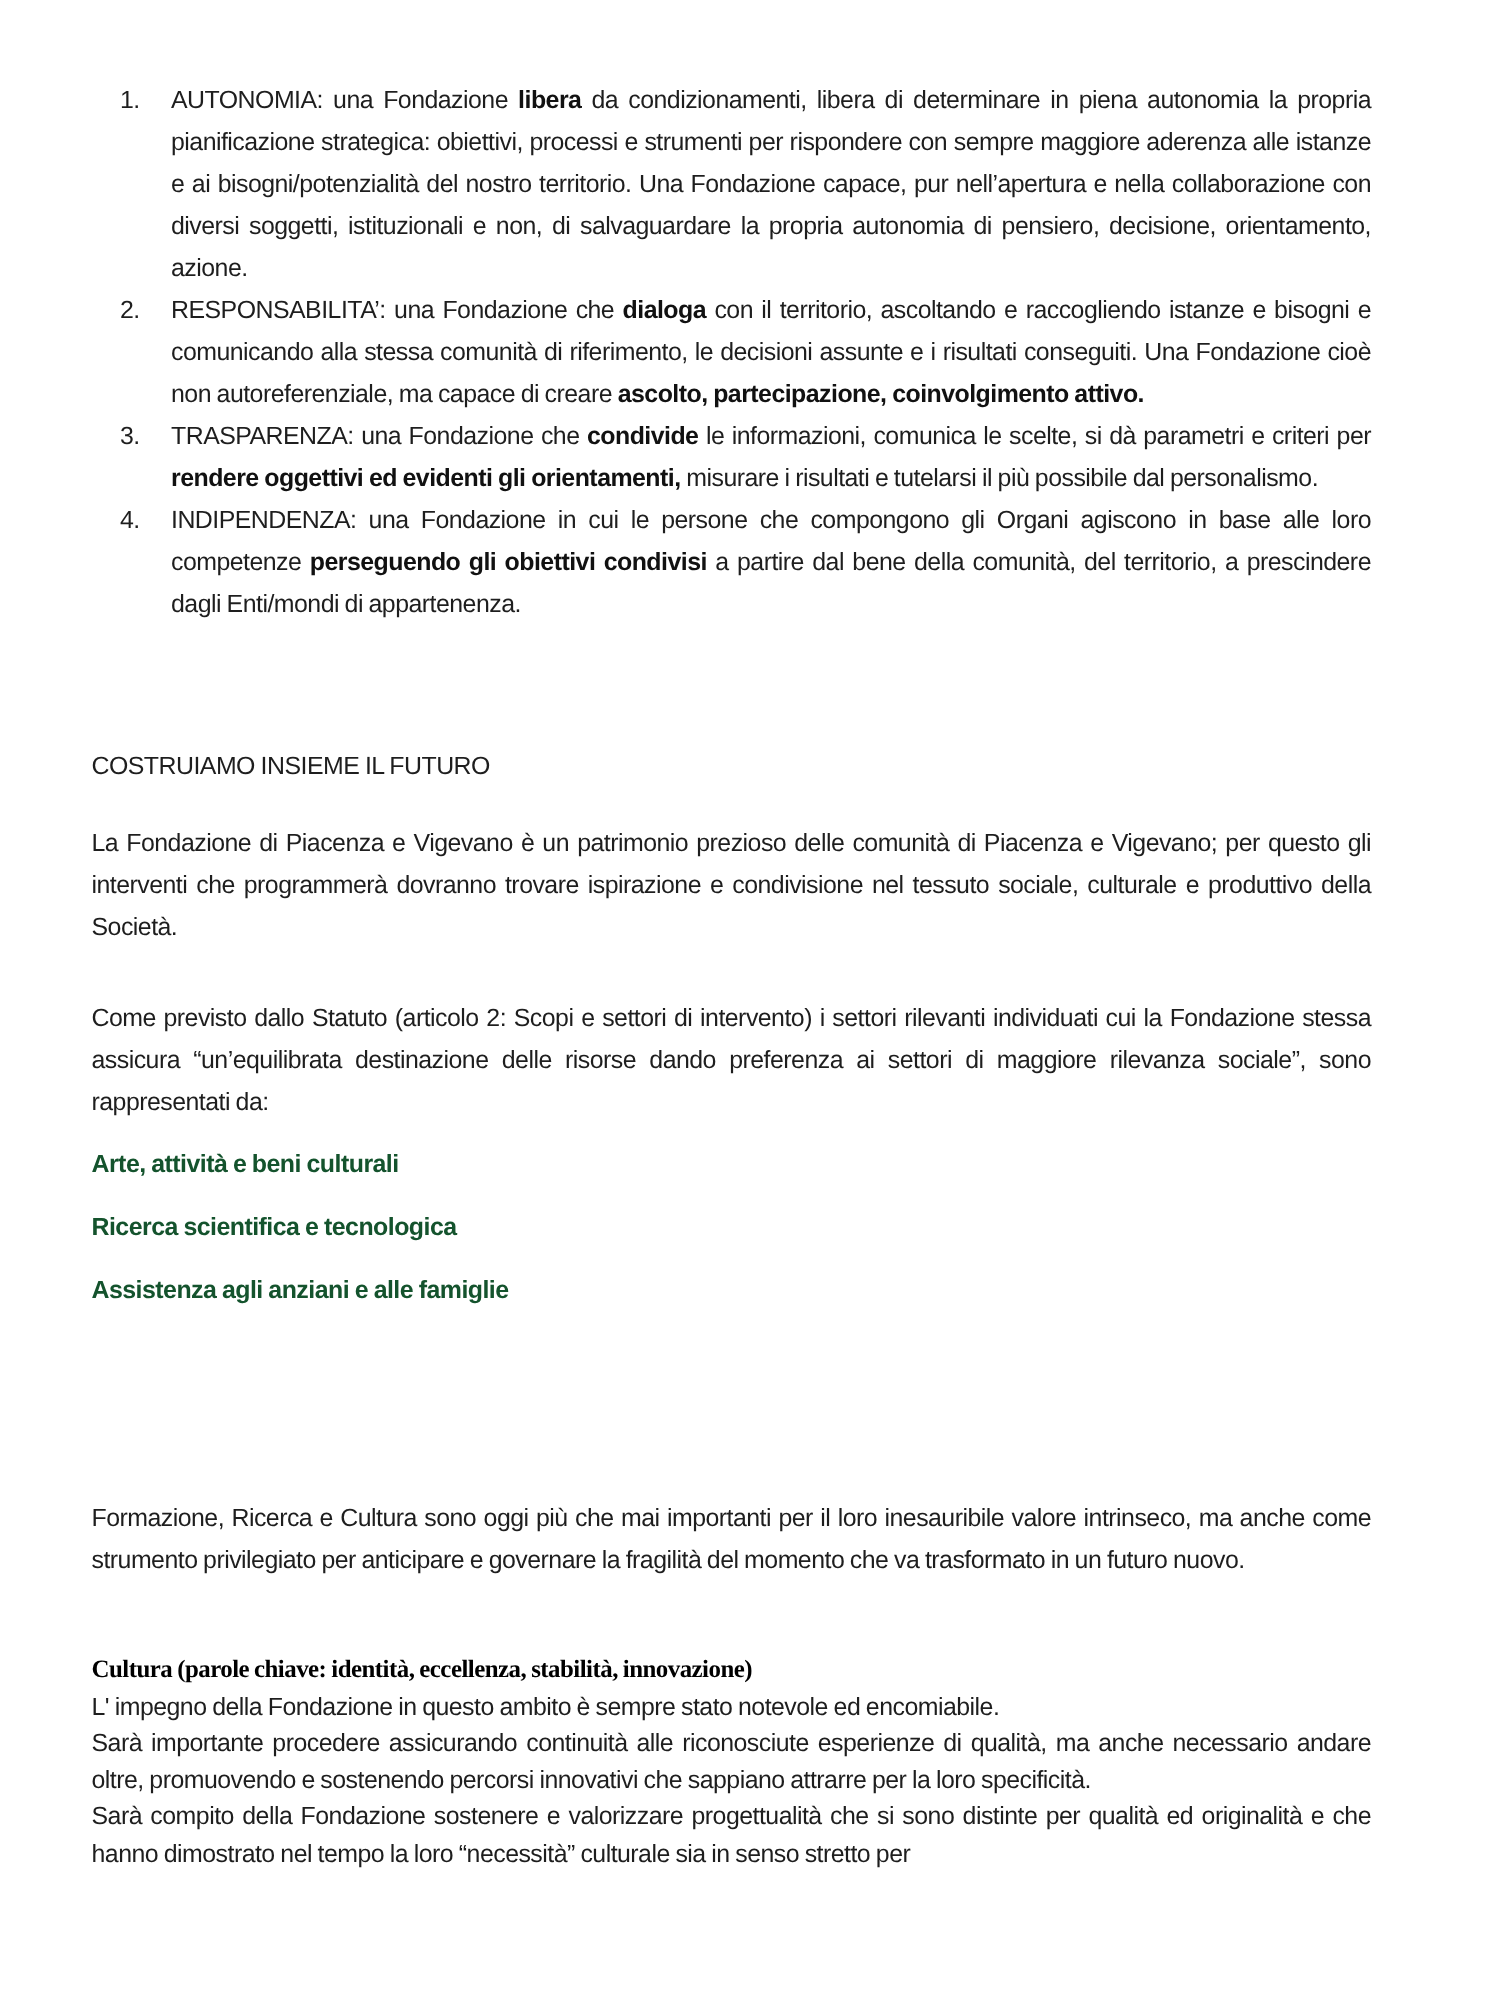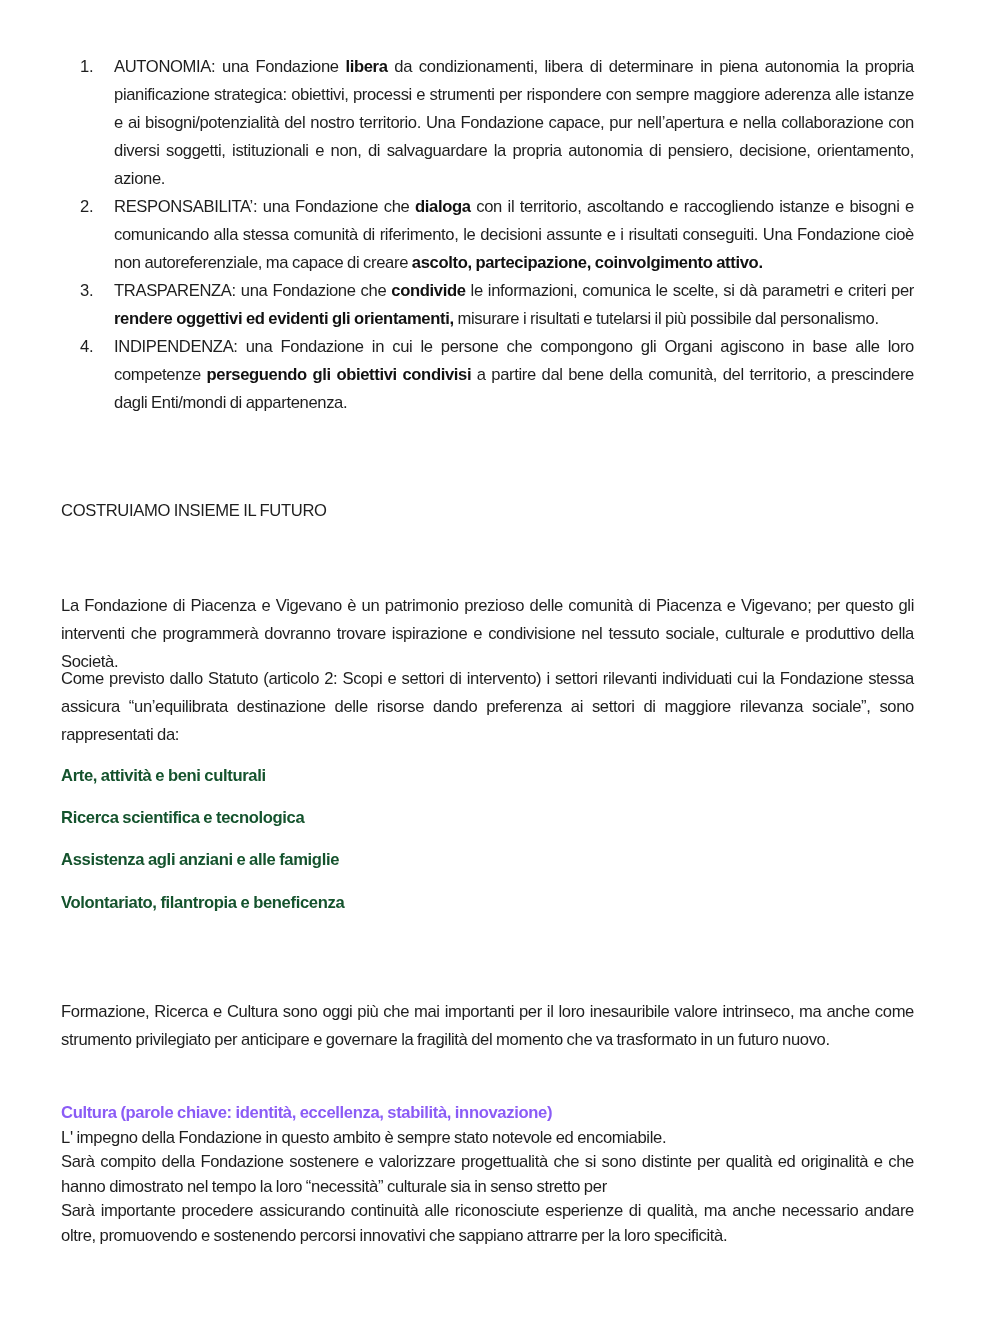--- a/index.html
+++ b/index.html
@@ -14,28 +14,28 @@
     .page { position: relative; width: 994px; height: 1340px; }
     .principles {
       position: absolute; left: 80px; top: 53px; width: 834px;
       margin: 0; padding: 0; list-style: none;
     }
     .principle { position: relative; padding-left: 34px; line-height: 28px; text-align: justify; }
     .principle .num { position: absolute; left: 0; top: 0; }
     b, .b { font-weight: bold; color: #111; }
     .block { position: absolute; left: 61px; width: 853px; line-height: 28px; text-align: justify; }
     .heading { top: 497px; }
-    .intro { top: 592px; }
+    .intro { top: 548px; }
     .statute { top: 665px; }
     .sectors { position: absolute; left: 61px; top: 762px; margin: 0; padding: 0; list-style: none; }
     .sector { font-weight: bold; line-height: 28px; margin-bottom: 14.2px; color: #14532d; }
     .formazione { top: 998px; }
     .cultura { top: 1101px; line-height: 24.5px; }
     .cultura p { margin: 0; }
-    .cultura .title { font-weight: bold; color: #8b5cf6; }
+    .cultura .title { font-weight: bold; color: #000000; font-family: Liberation Serif, serif; }
   </style>
 </head>
 <body>
 
 <div class="page">
 
   <ol class="principles">
     <li class="principle">
       <span class="num">1.</span>
       <span>AUTONOMIA:</span><span> una Fondazione </span><b>libera</b><span> da condizionamenti, libera di determinare in piena autonomia la propria pianificazione strategica: obiettivi, processi e strumenti per rispondere con sempre maggiore aderenza alle istanze e ai bisogni/potenzialità del nostro territorio. Una Fondazione capace, pur nell’apertura e nella collaborazione con diversi soggetti, istituzionali e non, di salvaguardare la propria autonomia di pensiero, decisione, orientamento, azione.</span>
@@ -57,25 +57,24 @@
   <div class="block heading">COSTRUIAMO INSIEME IL FUTURO</div>
 
   <div class="block intro">La Fondazione di Piacenza e Vigevano è un patrimonio prezioso delle comunità di Piacenza e Vigevano; per questo gli interventi che programmerà dovranno trovare ispirazione e condivisione nel tessuto sociale, culturale e produttivo della Società.</div>
 
   <div class="block statute">Come previsto dallo Statuto (articolo 2: Scopi e settori di intervento) i settori rilevanti individuati cui la Fondazione stessa assicura “un’equilibrata destinazione delle risorse dando preferenza ai settori di maggiore rilevanza sociale”, sono rappresentati da:</div>
 
   <ul class="sectors">
     <li class="sector">Arte, attività e beni culturali</li>
     <li class="sector">Ricerca scientifica e tecnologica</li>
     <li class="sector">Assistenza agli anziani e alle famiglie</li>
-    <li class="sector">Volontariato, filantropia e beneficenza</li>
   </ul>
 
   <div class="block formazione">Formazione, Ricerca e Cultura sono oggi più che mai importanti per il loro inesauribile valore intrinseco, ma anche come strumento privilegiato per anticipare e governare la fragilità del momento che va trasformato in un futuro nuovo.</div>
 
   <div class="block cultura">
     <p class="title">Cultura (parole chiave: identità, eccellenza, stabilità, innovazione)</p>
     <p>L' impegno della Fondazione in questo ambito è sempre stato notevole ed encomiabile.</p>
+    <p>Sarà importante procedere assicurando continuità alle riconosciute esperienze di qualità, ma anche necessario andare oltre, promuovendo e sostenendo percorsi innovativi che sappiano attrarre per la loro specificità.</p>
     <p>Sarà compito della Fondazione sostenere e valorizzare progettualità che si sono distinte per qualità ed originalità e che hanno dimostrato nel tempo la loro “necessità” culturale sia in senso stretto per</p>
-    <p>Sarà importante procedere assicurando continuità alle riconosciute esperienze di qualità, ma anche necessario andare oltre, promuovendo e sostenendo percorsi innovativi che sappiano attrarre per la loro specificità.</p>
   </div>
 
 </div>
 
 </body></html>

